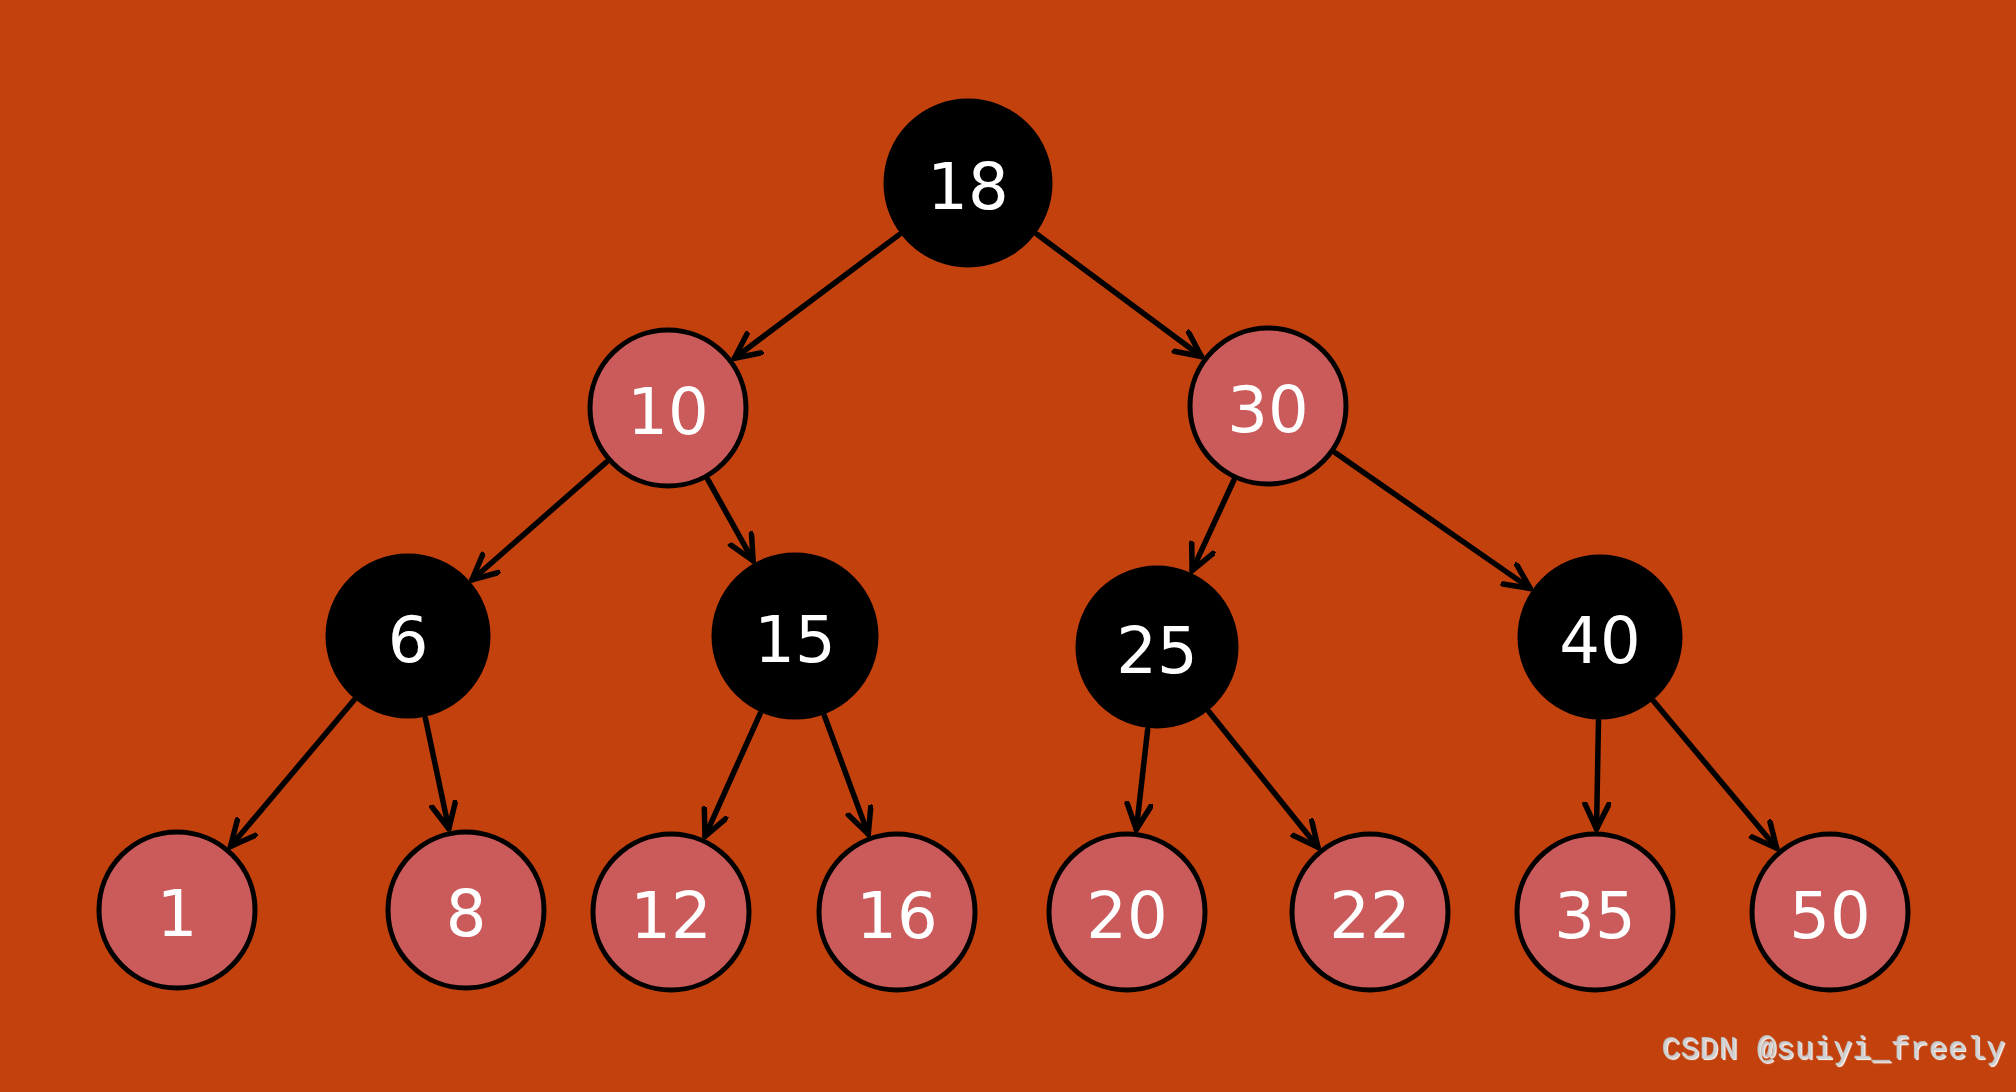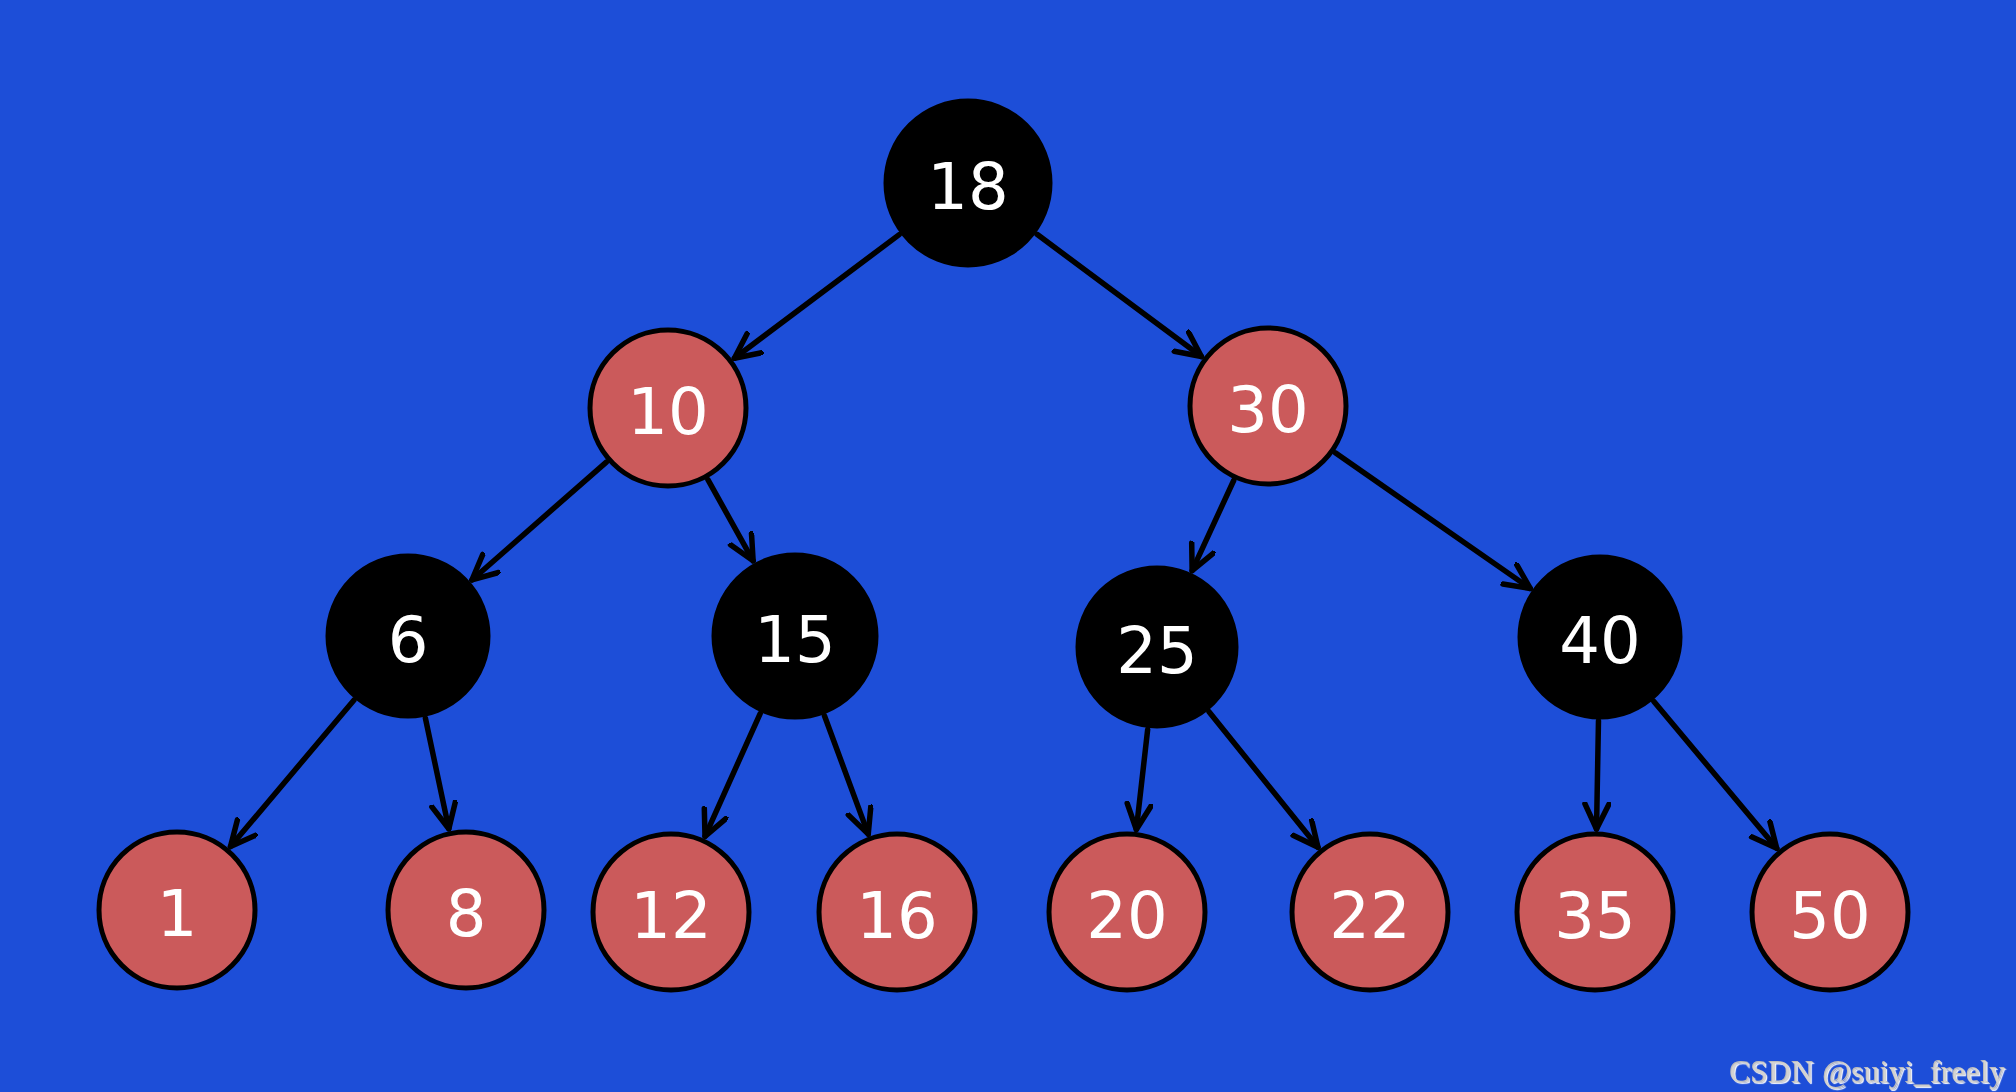--- a/index.html
+++ b/index.html
@@ -4,42 +4,42 @@
 <style>
   html, body {
     margin: 0;
     padding: 0;
     background: #ffffff;
   }
   .stage {
     position: relative;
     width: 2016px;
     height: 1092px;
-    background: #1d4ed8;
+    background: #c2410c;
     overflow: hidden;
     font-family: "DejaVu Sans", sans-serif;
   }
   svg.tree {
     position: absolute;
     left: 0;
     top: 0;
     width: 2016px;
     height: 1092px;
     display: block;
   }
   .node-label-text {
     font-family: "DejaVu Sans", sans-serif;
     font-size: 64px;
     fill: #ffffff;
   }
   .watermark {
     position: absolute;
     right: 10px;
-    bottom: 1px;
-    font-family: Liberation Serif, serif;
+    bottom: 24px;
+    font-family: Liberation Mono, monospace;
     font-size: 31px;
     letter-spacing: 0.5px;
     color: #d3d3d3;
     text-shadow: -1px -1px 0 #bdbdbd, 1px 1px 1px #ffffff;
     user-select: none;
     text-align: center;
   }
 </style>
 </head>
 <body>

